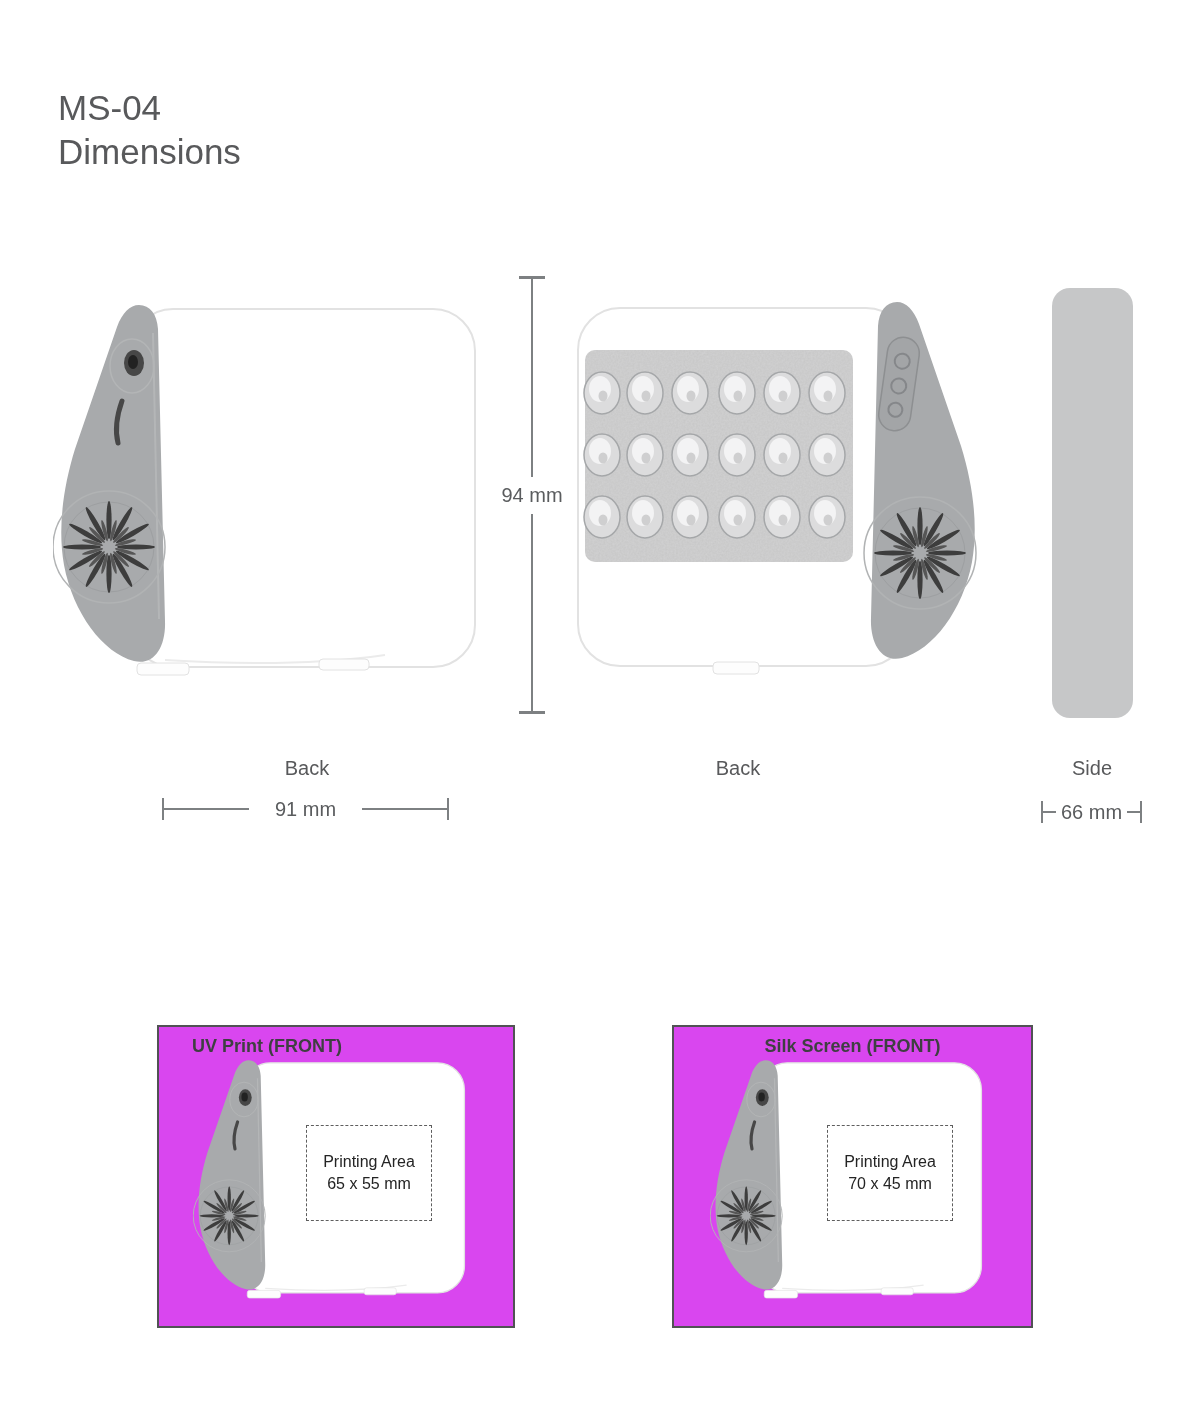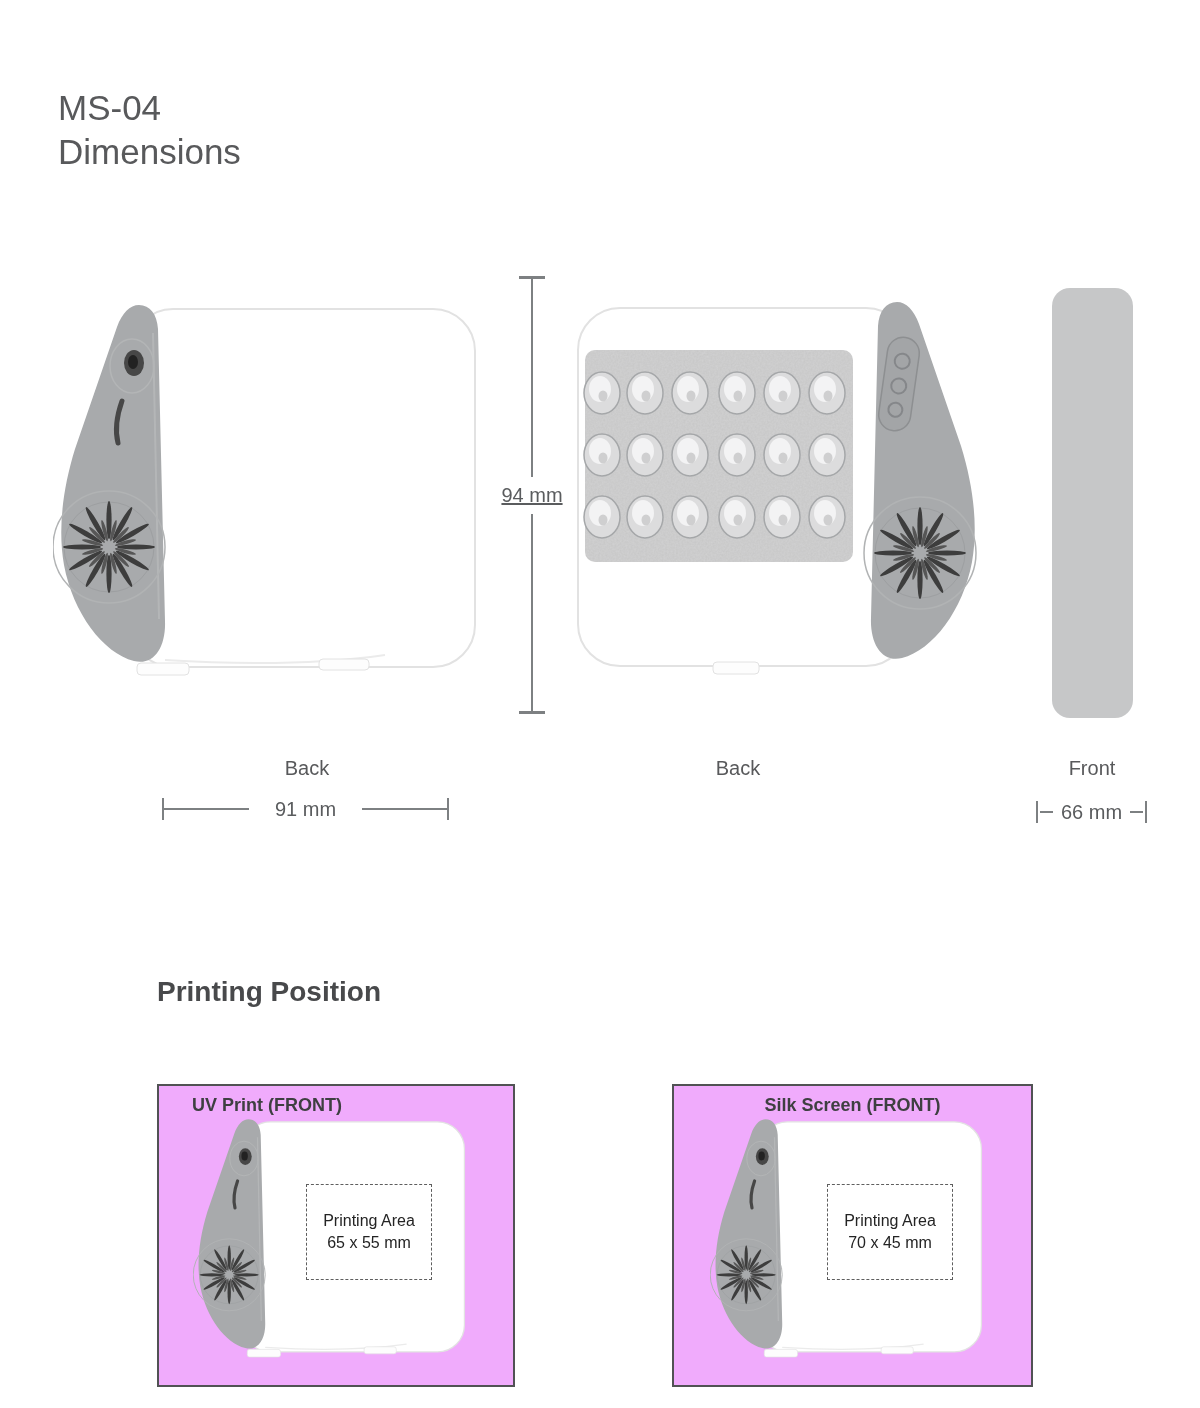--- a/index.html
+++ b/index.html
@@ -6,36 +6,36 @@
   .canvas{position:relative;width:1154px;height:1408px;background:#ffffff;
           font-family:"Liberation Sans","DejaVu Sans",sans-serif;overflow:hidden;}
   .abs{position:absolute;}
 
   .page-title{left:58px;top:86px;font-size:35px;line-height:44px;color:#58595b;}
 
   .view-label{top:757px;width:160px;text-align:center;font-size:20px;color:#58595b;}
 
   .dim{display:flex;align-items:center;}
   .dim.v{flex-direction:column;}
-  .dim.hs{justify-content:space-between;}
+  .dim.hs{justify-content:center;}
   .cap-h{width:26px;height:3px;background:#7d8082;}
   .seg-v{width:2px;flex:1;background:#7d8082;}
   .cap-v{width:2px;height:22px;background:#7d8082;}
   .seg-h{height:2px;flex:1;background:#7d8082;}
   .dash-h{height:2px;width:13px;background:#7d8082;}
   .dim-label{font-size:20px;color:#5a5c5e;white-space:nowrap;}
-  .dim.v .dim-label{margin:7px 8px;text-decoration:underline;}
+  .dim.v .dim-label{margin:7px 8px;}
   .dim.h .dim-label{margin:12px 26px;}
   .dim.hs .dim-label{margin:0 5px;}
 
   .side-rect{left:1052px;top:288px;width:81px;height:430px;border-radius:18px;background:#c6c7c8;}
 
   .print-heading{left:157px;top:976px;font-size:28px;font-weight:bold;color:#48494b;}
 
-  .pbox{top:1084px;height:303px;border:2px solid #515254;box-sizing:border-box;background:#f0abfc;padding-left:28px;}
+  .pbox{top:1025px;height:303px;border:2px solid #515254;box-sizing:border-box;background:#d946ef;padding-left:28px;}
   .pbox-title{position:absolute;top:9px;font-size:18px;font-weight:bold;color:#3e3f41;white-space:nowrap;}
   .pbox-title.centered{left:0;right:0;text-align:center;}
   .mini{position:absolute;}
   .dashed-area{position:absolute;border:1.5px dashed #5e5e5e;box-sizing:border-box;
                display:flex;flex-direction:column;align-items:center;justify-content:center;
                text-align:left;font-size:16px;line-height:22px;color:#242424;background:transparent;}
 </style>
 </head>
 <body>
 
@@ -153,39 +153,38 @@
       <circle cy="2" r="7.5" fill="none" stroke="#85878a" stroke-width="2"></circle>
       <circle cy="26" r="7" fill="none" stroke="#85878a" stroke-width="2"></circle>
     </g>
     <use href="#burst" transform="translate(347,253)"></use>
   </svg>
 
   <div class="abs side-rect"></div>
 
   <div class="abs view-label" style="left:227px">Back</div>
   <div class="abs view-label" style="left:658px">Back</div>
-  <div class="abs view-label" style="left:1012px">Front</div>
+  <div class="abs view-label" style="left:1012px">Side</div>
 
   <div class="abs dim h" style="left:162px;top:798px;width:287px;height:22px">
     <div class="cap-v"></div>
     <div class="seg-h"></div>
     <div class="dim-label">91 mm</div>
     <div class="seg-h"></div>
     <div class="cap-v"></div>
   </div>
 
   <div class="abs dim hs" style="left:1036px;top:801px;width:111px;height:22px">
     <div class="cap-v"></div>
     <div class="dash-h"></div>
     <div class="dim-label">66 mm</div>
     <div class="dash-h"></div>
     <div class="cap-v"></div>
   </div>
 
-  <div class="abs print-heading">Printing Position</div>
 
   <div class="abs pbox" style="left:157px;width:358px">
     <div class="pbox-title" style="left:33px">UV Print (FRONT)</div>
     <svg class="mini" style="left:34px;top:32px" width="280" height="241" viewBox="0 0 280 241">
       <use href="#front-product" width="280" height="241"></use>
     </svg>
     <div class="dashed-area" style="left:147px;top:98px;width:126px;height:96px">
       <div>Printing Area</div>
       <div>65 x 55 mm</div>
     </div>

